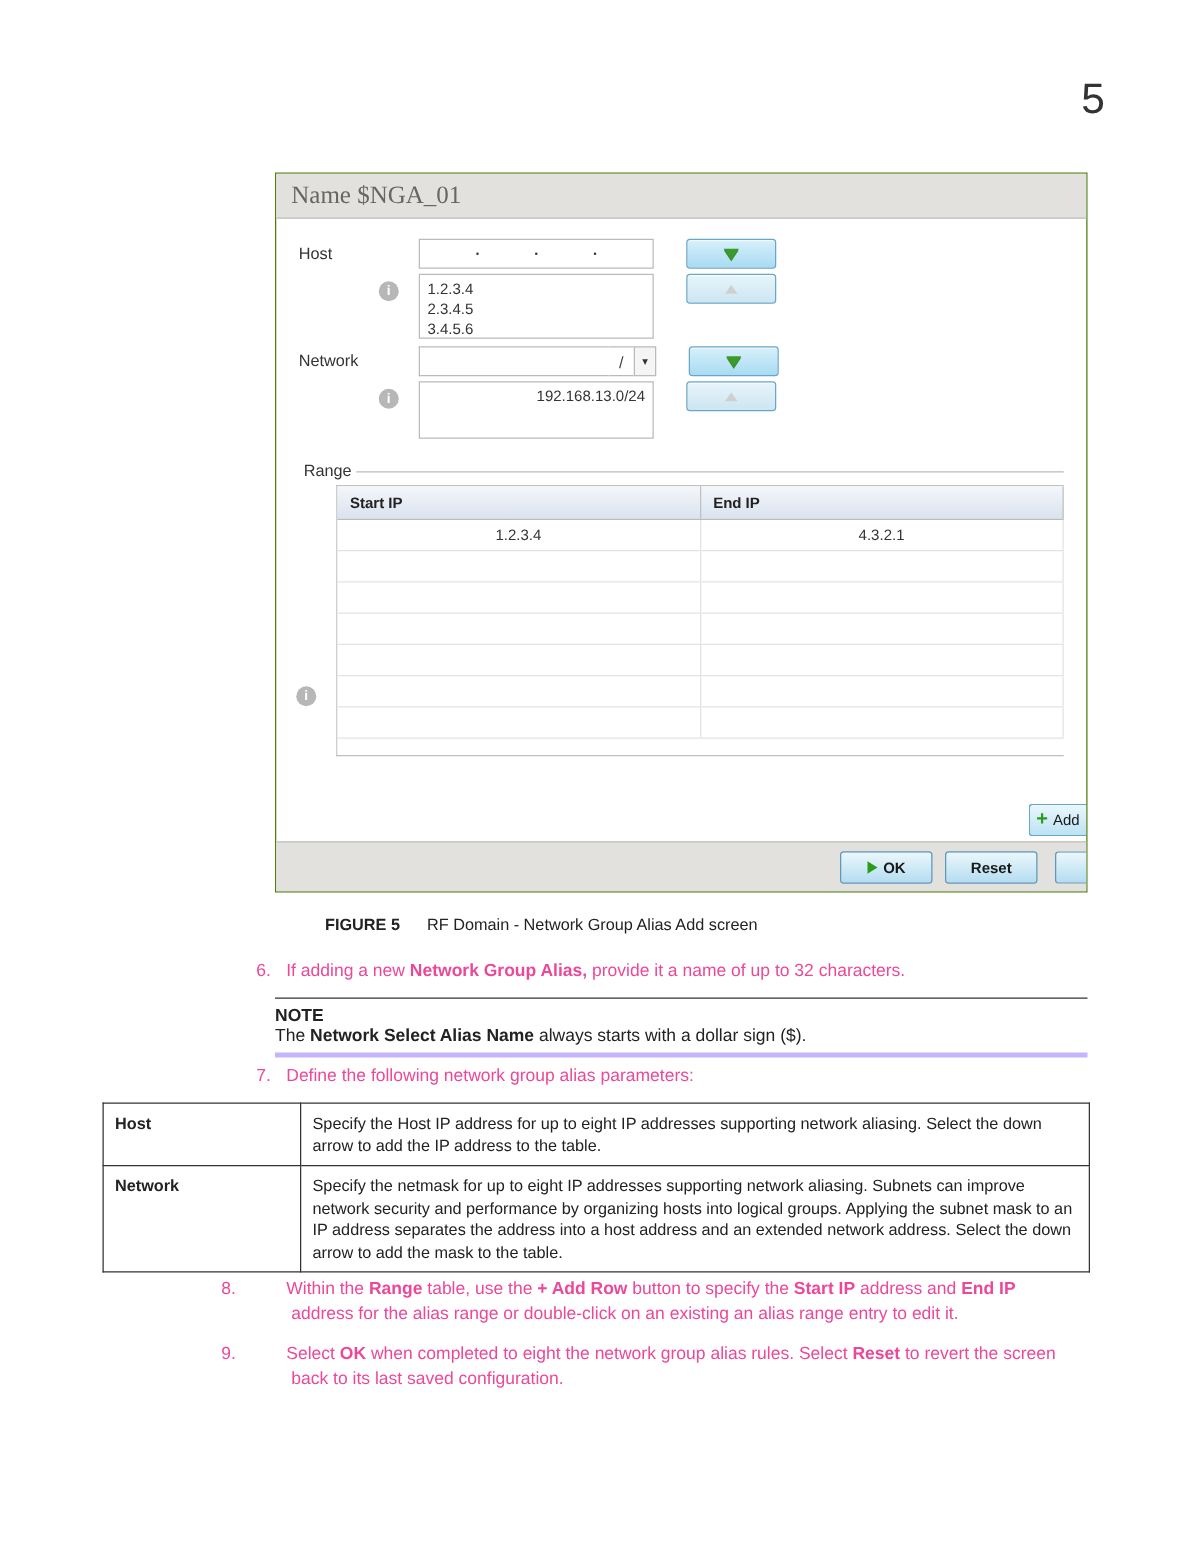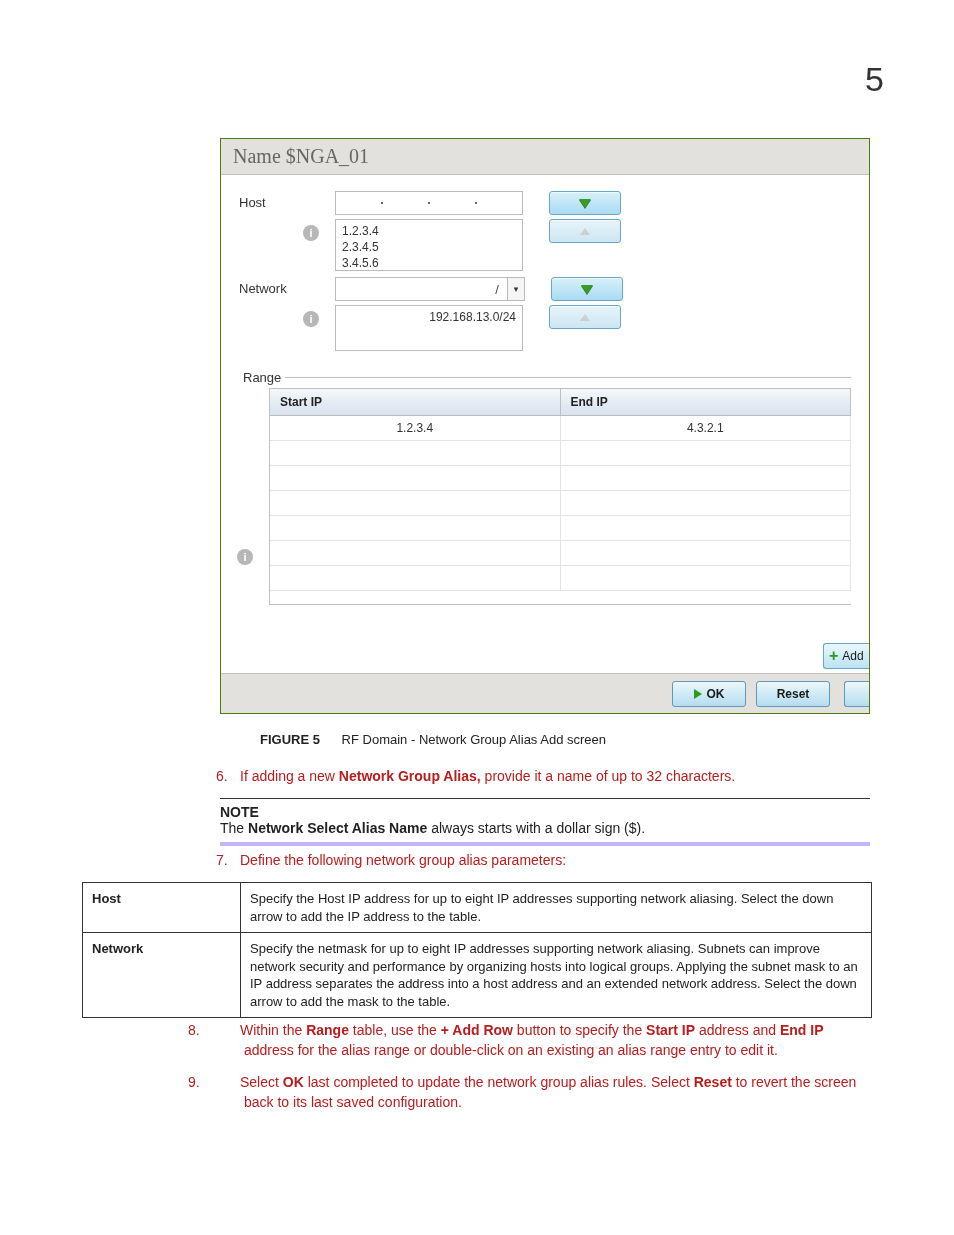--- a/index.html
+++ b/index.html
@@ -36,21 +36,21 @@
   .add-row-btn { position: absolute; right: 0; bottom: 44px; width: 46px; height: 26px; border: 1px solid #6aa6c9; border-right: none; border-radius: 3px 0 0 3px; background: linear-gradient(#eaf7fd, #bce2f3); display: flex; align-items: center; padding-left: 5px; font-size: 12px; color: #1a1a1a; gap: 4px; }
   .plus-icon { color: #2a9b1a; font-size: 16px; font-weight: bold; }
   .footer-bar { position: absolute; bottom: 0; left: 0; right: 0; height: 40px; background: #e2e1dd; border-top: 1px solid #c0c0c0; display: flex; align-items: center; justify-content: flex-end; padding-right: 0; gap: 10px; }
   .ok-btn, .reset-btn, .extra-btn { height: 26px; border: 1px solid #5d98bd; border-radius: 3px; background: linear-gradient(#ecf7fc, #b4ddf0); font-size: 12px; font-weight: bold; color: #1a1a1a; display: flex; align-items: center; justify-content: center; padding: 0 12px; gap: 5px; }
   .ok-btn { width: 74px; }
   .reset-btn { width: 74px; }
   .extra-btn { width: 20px; border-right: none; border-radius: 3px 0 0 3px; margin-left: 4px; }
   .ok-icon { width: 0; height: 0; border-top: 5px solid transparent; border-bottom: 5px solid transparent; border-left: 8px solid #2a9b1a; }
   .caption { position: absolute; top: 732px; left: 220px; font-size: 13px; padding-left: 40px; }
   .caption b { font-weight: bold; margin-right: 18px; }
-  .body-text { position: absolute; left: 216px; width: 650px; font-size: 14px; line-height: 1.45; color: #b91c1c; }
+  .body-text { position: absolute; left: 205px; width: 650px; font-size: 14px; line-height: 1.45; color: #ec4899; }
   .step6 { top: 766px; }
   .step6 .num, .step7 .num, .step8 .num, .step9 .num { display: inline-block; width: 24px; }
   .note-block { position: absolute; top: 798px; left: 220px; width: 650px; border-top: 1px solid #333; border-bottom: 4px solid #c4b5fd; padding: 5px 0 6px 0; font-size: 14px; }
   .note-label { font-weight: bold; display: block; }
   .step7 { top: 850px; }
   .param-table { position: absolute; top: 882px; left: 82px; width: 790px; border-collapse: collapse; font-size: 13px; }
   .param-table td { border: 1px solid #333; padding: 7px 9px; vertical-align: top; line-height: 1.35; }
   .param-table td.pl { width: 158px; font-weight: bold; }
   .step8 { top: 1020px; padding-left: 28px; text-indent: -28px; }
   .step9 { top: 1072px; padding-left: 28px; text-indent: -28px; }
@@ -199,14 +199,14 @@
     <td>Specify the netmask for up to eight IP addresses supporting network aliasing. Subnets can improve network security and performance by organizing hosts into logical groups. Applying the subnet mask to an IP address separates the address into a host address and an extended network address. Select the down arrow to add the mask to the table.</td>
   </tr>
 </tbody>
   </table>
 
 <div class="body-text step8">
   <span class="num">8.</span><span>Within the </span><b>Range</b><span> table, use the </span><b>+ Add Row</b><span> button to specify the </span><b>Start IP</b><span> address and </span><b>End IP</b><span> address for the alias range or double-click on an existing an alias range entry to edit it.</span>
 </div>
 
 <div class="body-text step9">
-  <span class="num">9.</span><span>Select </span><b>OK</b><span> last completed to update the network group alias rules. Select </span><b>Reset</b><span> to revert the screen back to its last saved configuration.</span>
+  <span class="num">9.</span><span>Select </span><b>OK</b><span> when completed to eight the network group alias rules. Select </span><b>Reset</b><span> to revert the screen back to its last saved configuration.</span>
 </div>
 
 </body></html>

